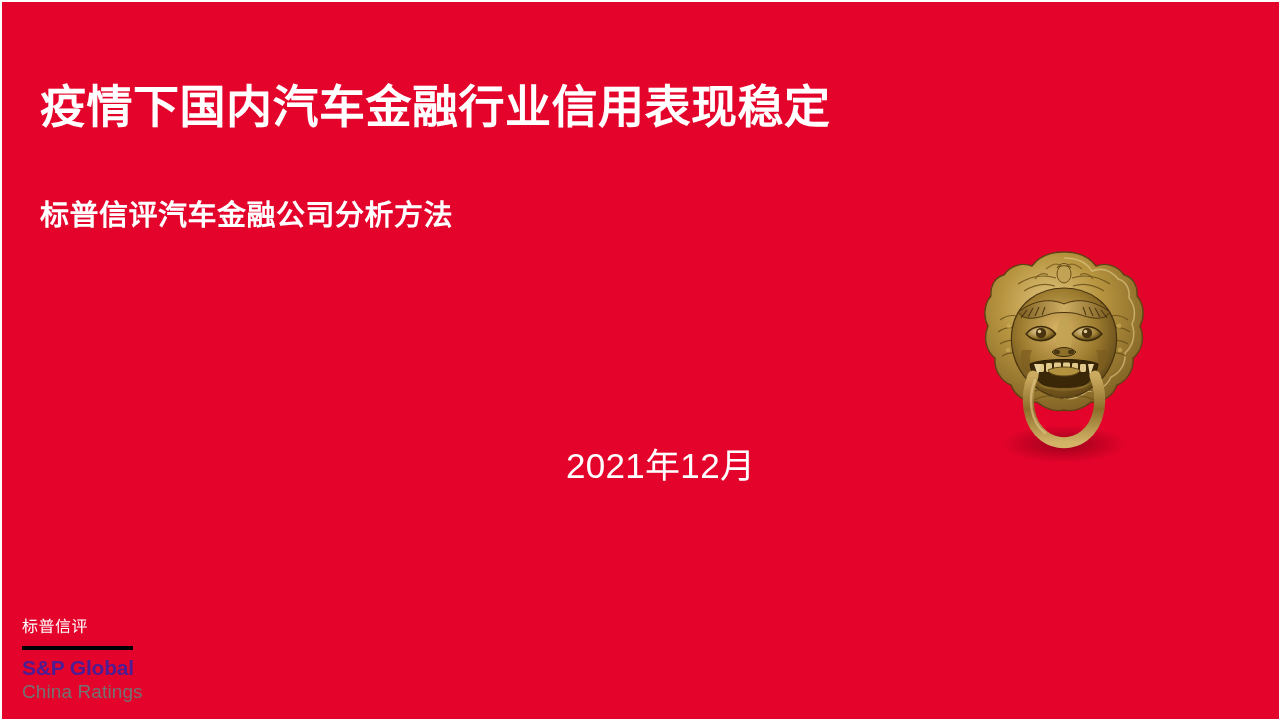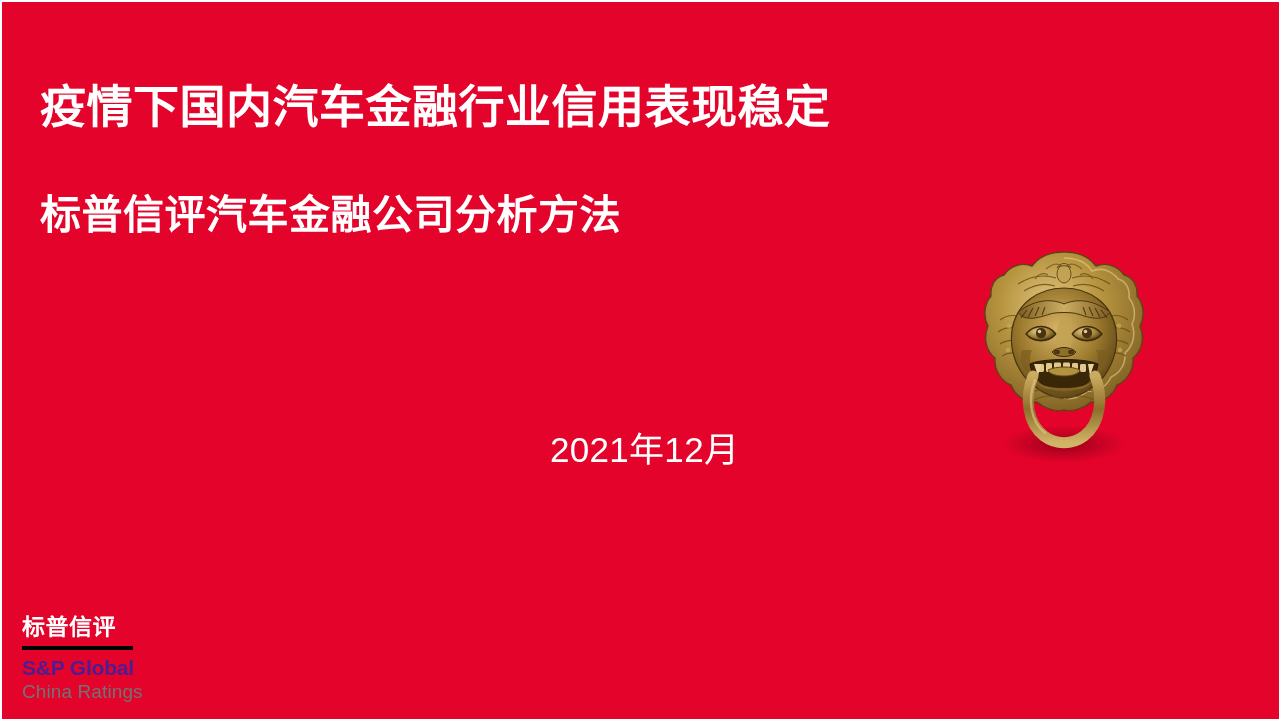--- a/index.html
+++ b/index.html
@@ -47,52 +47,52 @@
     letter-spacing: 0.5px;
     white-space: nowrap;
   }
 
   .slide-subtitle {
     position: absolute;
     left: 40px;
     top: 190px;
     margin: 0;
     color: #ffffff;
-    font-size: 41px;
+    font-size: 29px;
     line-height: 50px;
     font-weight: 700;
     letter-spacing: 0.5px;
     white-space: nowrap;
   }
 
   .slide-date {
     position: absolute;
     left: 550px;
     top: 428px;
-    margin: 0;
+    margin: 16px;
     color: #ffffff;
     font-size: 35px;
     line-height: 44px;
     font-weight: 400;
     letter-spacing: 0.3px;
     white-space: nowrap;
   }
 
   
   .logo {
     position: absolute;
     left: 22px;
     top: 612px;
     width: 140px;
   }
   .logo-cn {
     color: #ffffff;
-    font-size: 23px;
+    font-size: 16px;
     line-height: 30px;
-    font-weight: 700;
+    font-weight: 400;
     letter-spacing: 0.5px;
     white-space: nowrap;
   }
   .logo-rule {
     width: 111px;
     height: 4px;
     background: #000000;
     margin: 4px 0 5px 0;
   }
   .logo-sp {

